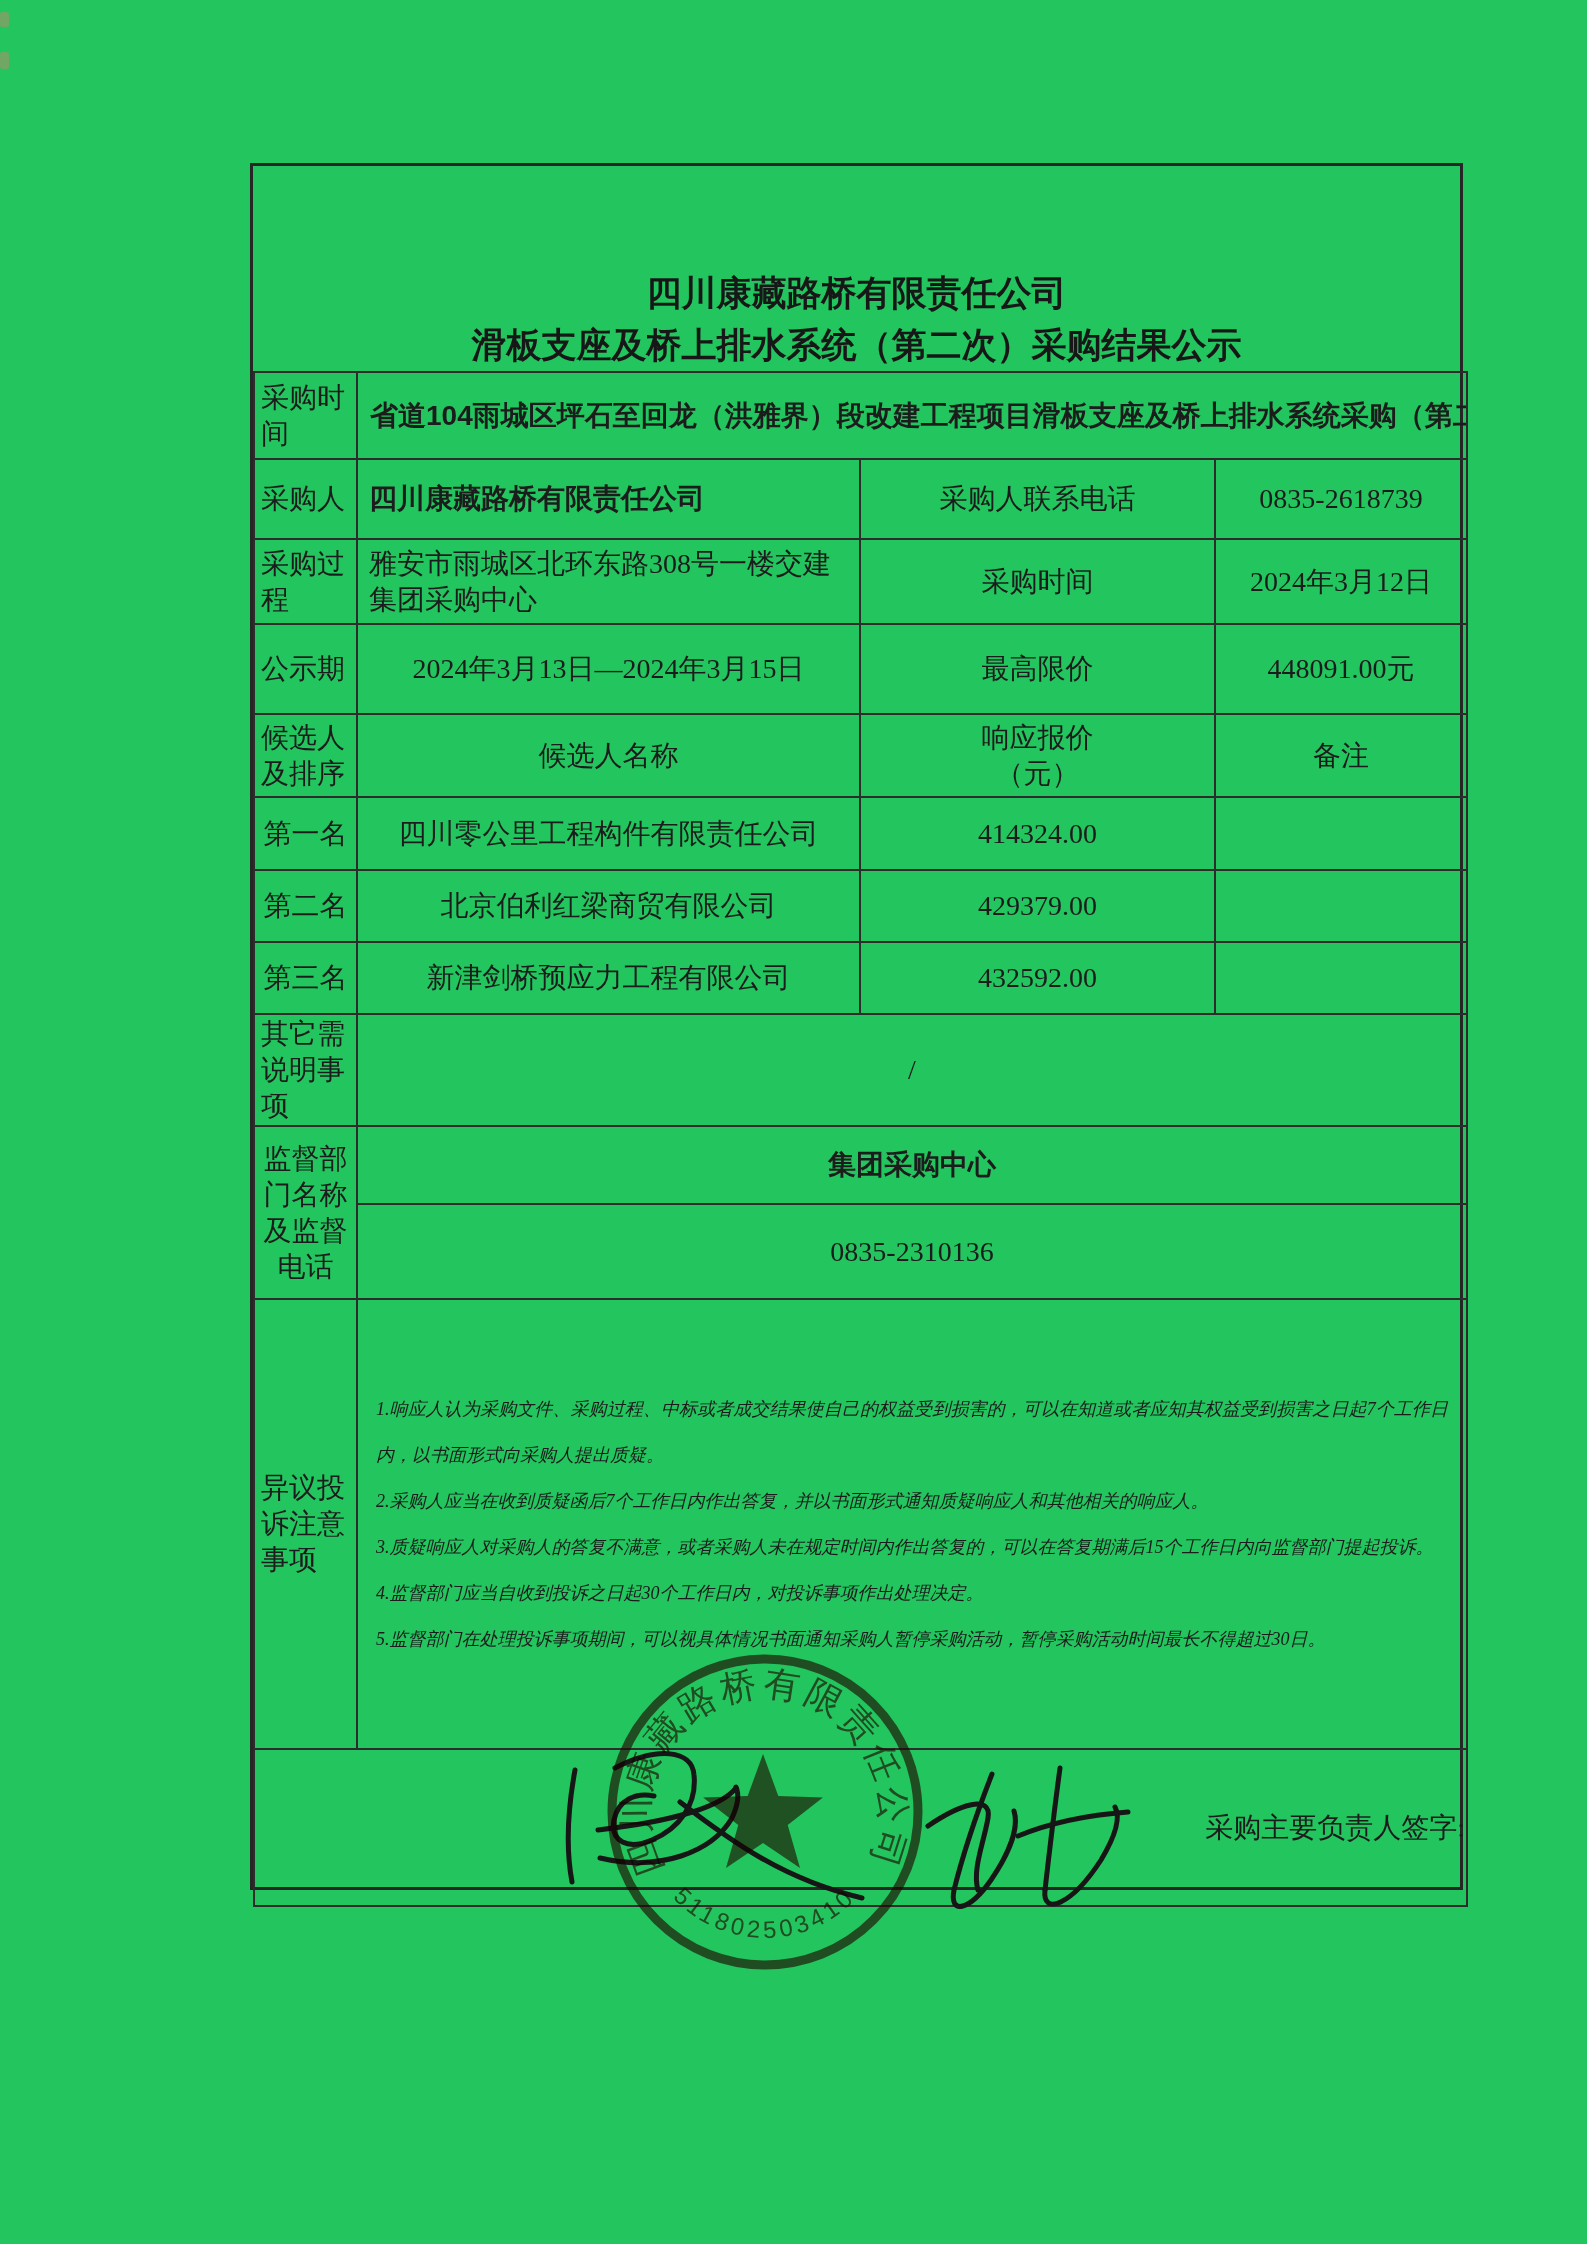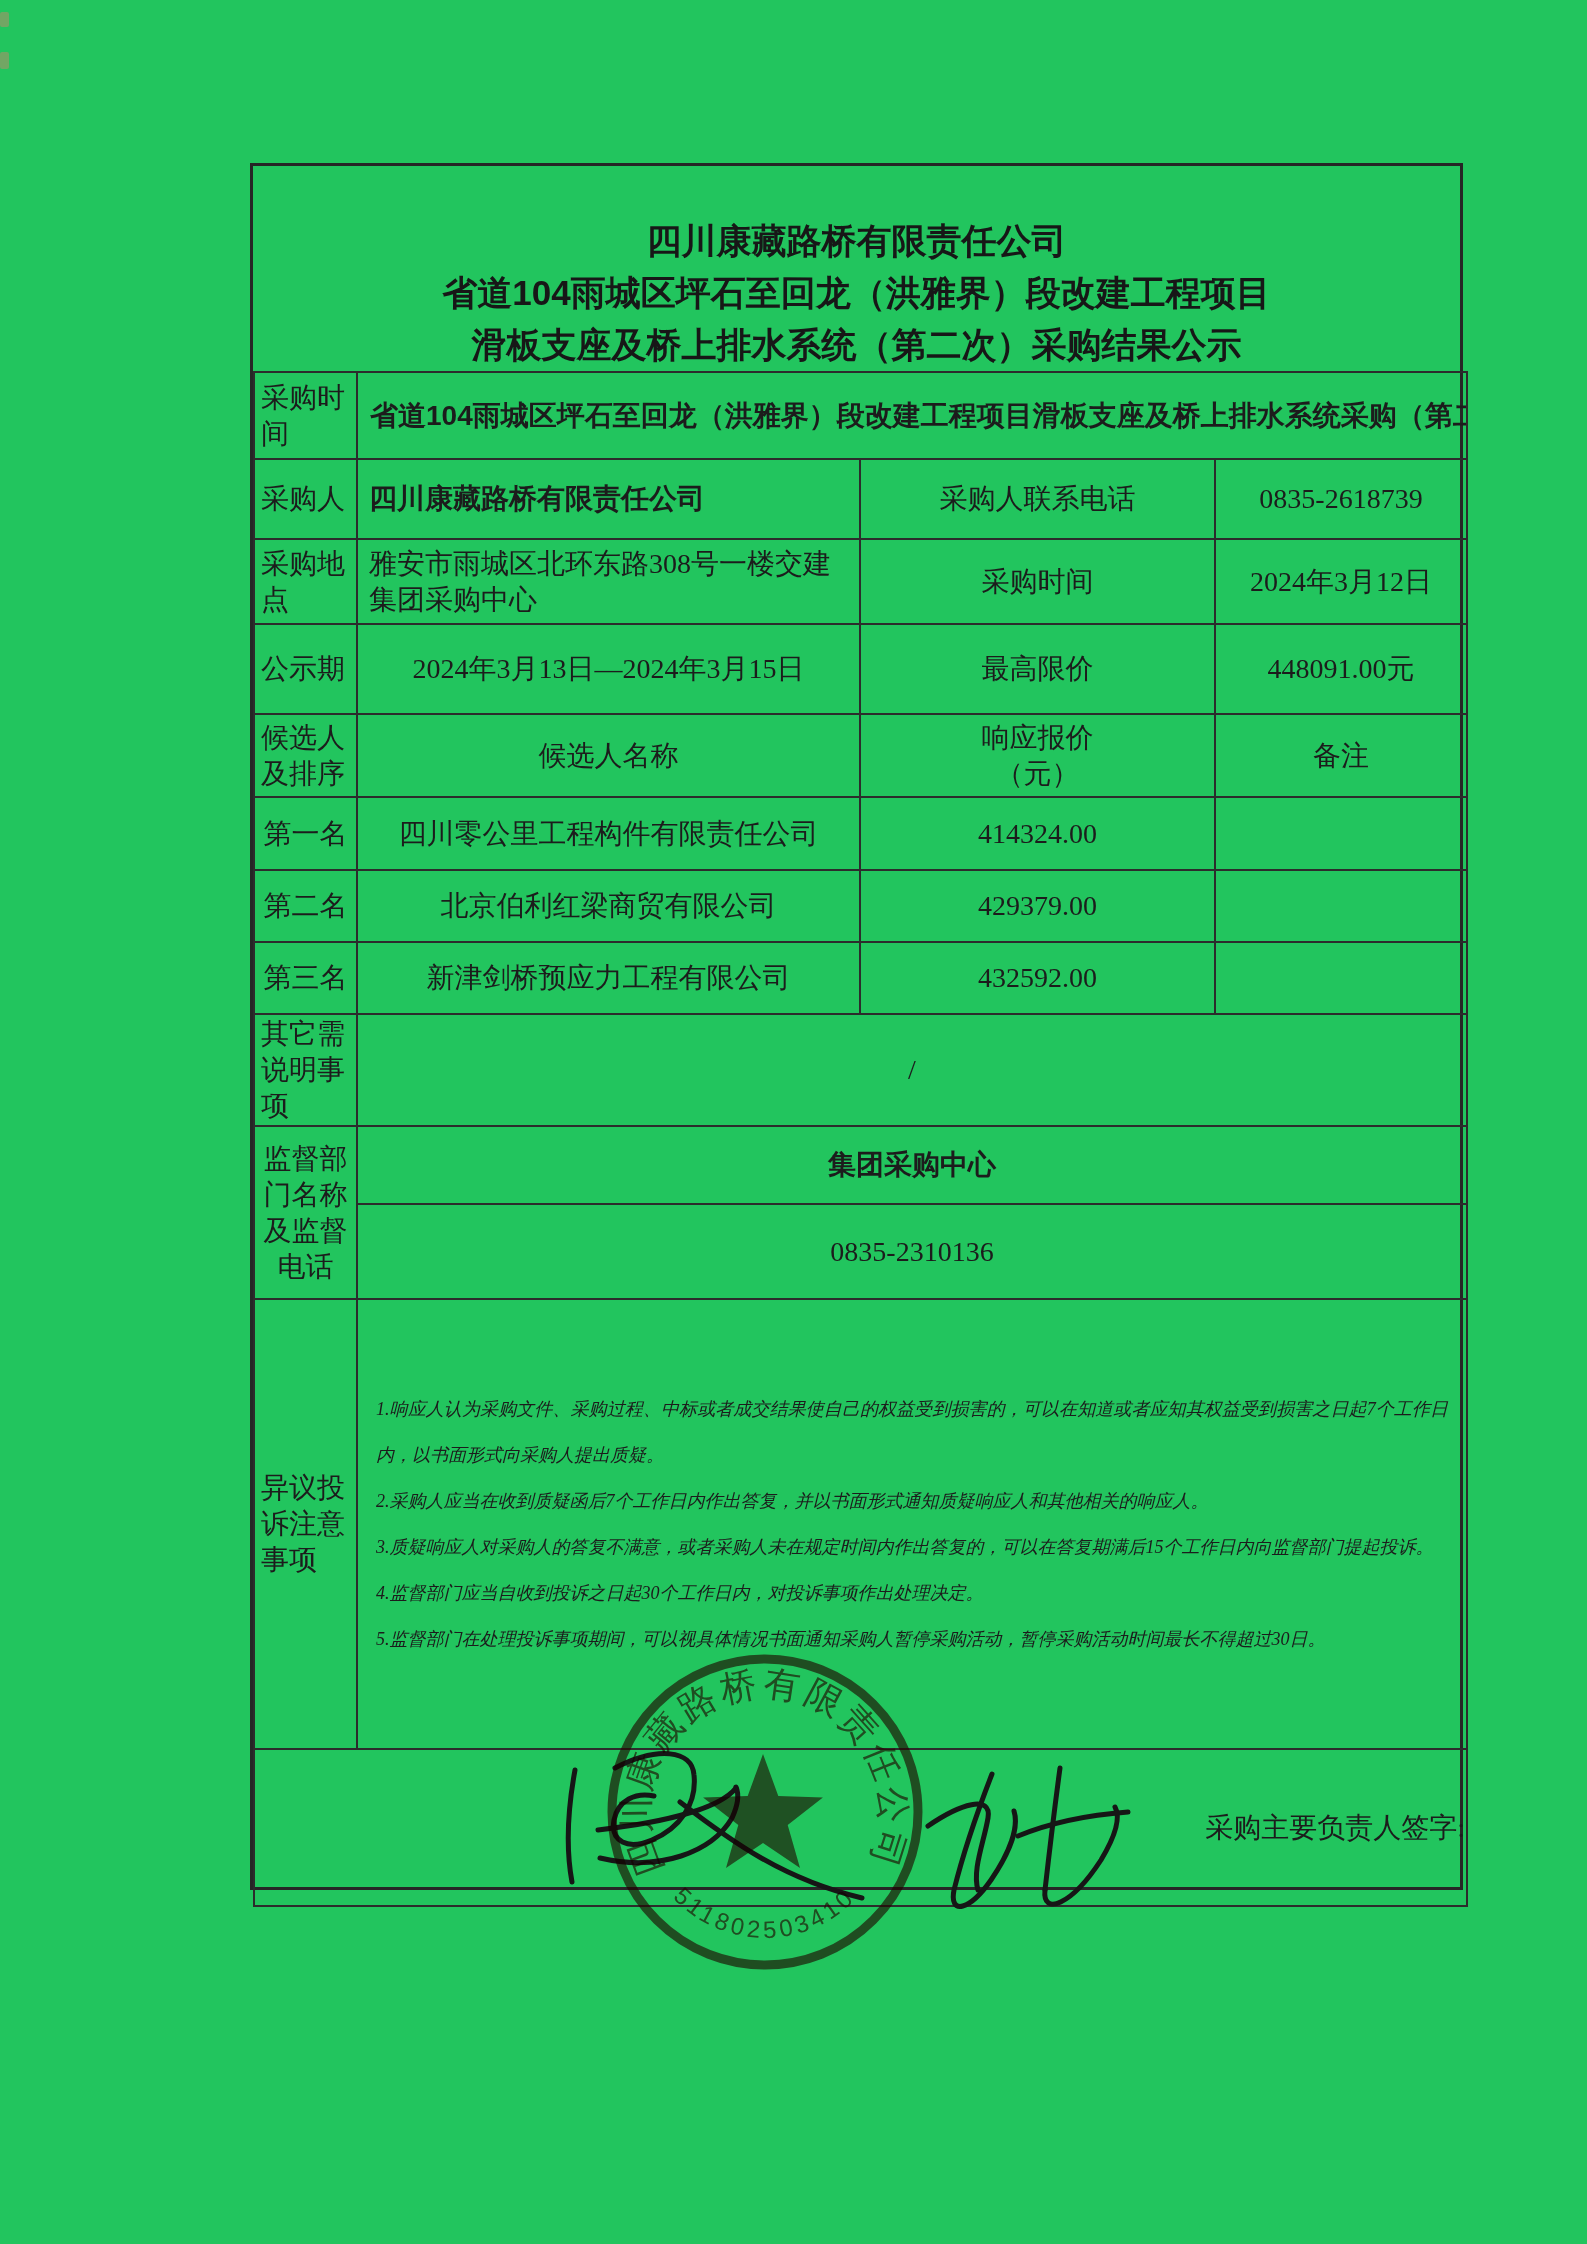--- a/index.html
+++ b/index.html
@@ -69,21 +69,20 @@
 
 <div class="page">
 
   <div class="scan-mark m1"></div>
   <div class="scan-mark m2"></div>
 
   <div class="doc-box">
 
     <div class="title-block">
       <div>四川康藏路桥有限责任公司</div>
-      <div>省道104雨城区坪石至回龙（洪雅界）段改建工程项目</div>
       <div>滑板支座及桥上排水系统（第二次）采购结果公示</div>
     </div>
 
     <table class="grid">
       <colgroup>
           <col class="c1">
           <col class="c2">
           <col class="c3">
           <col class="c4">
         </colgroup>
@@ -95,21 +94,21 @@
       </tr>
 
       <tr class="r2">
         <td class="lab">采购人</td>
         <td class="lft sansbold">四川康藏路桥有限责任公司</td>
         <td class="ctr">采购人联系电话</td>
         <td class="ctr">0835-2618739</td>
       </tr>
 
       <tr class="r3">
-        <td class="lab">采购地点</td>
+        <td class="lab">采购过程</td>
         <td class="lft addr">雅安市雨城区北环东路308号一楼交建集团采购中心</td>
         <td class="ctr">采购时间</td>
         <td class="ctr">2024年3月12日</td>
       </tr>
 
       <tr class="r4">
         <td class="lab">公示期</td>
         <td class="ctr">2024年3月13日—2024年3月15日</td>
         <td class="ctr">最高限价</td>
         <td class="ctr">448091.00元</td>

